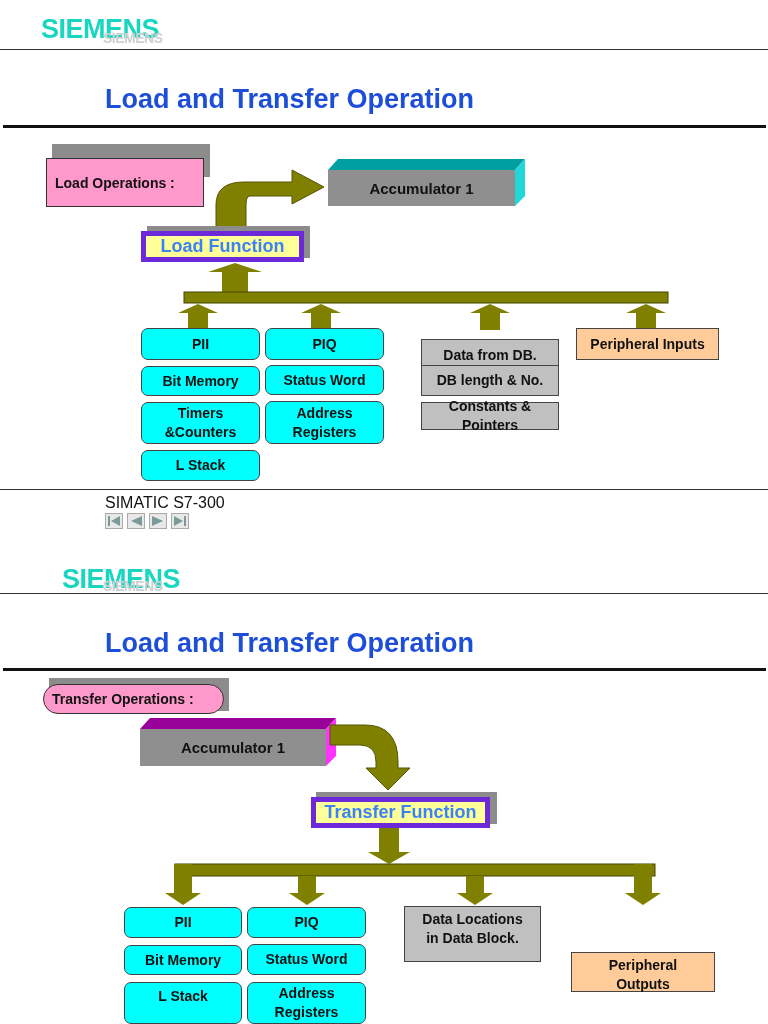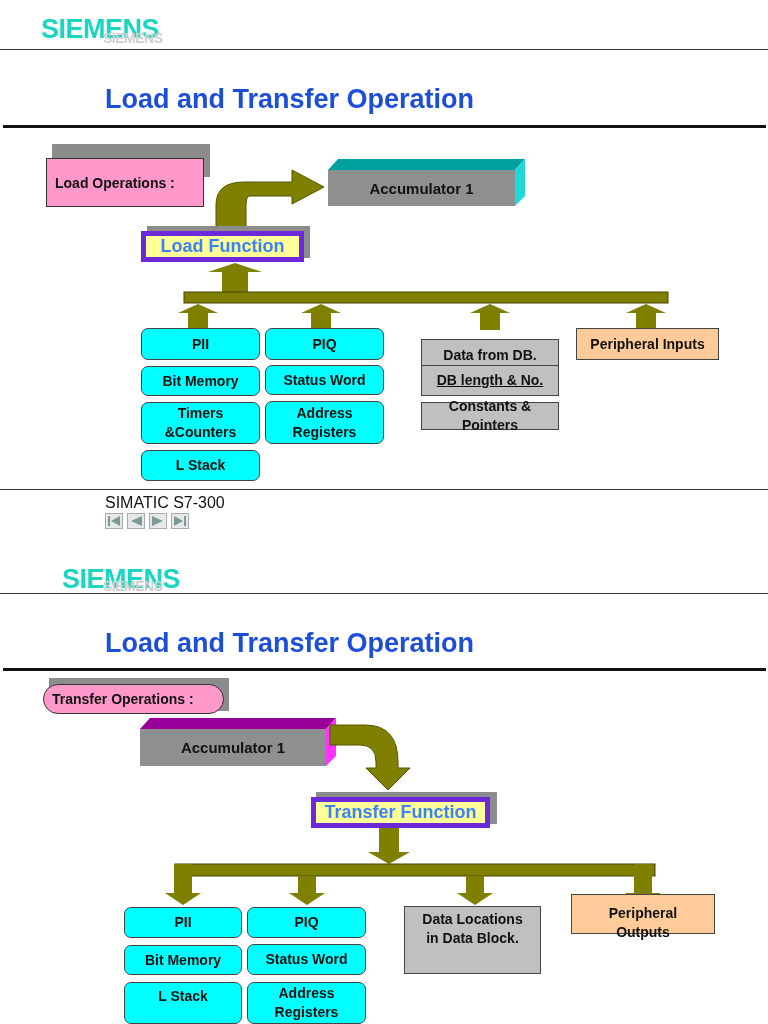--- a/index.html
+++ b/index.html
@@ -76,21 +76,21 @@
 <div class="abs cell cyan" style="left:141px; top:402px; width:119px; height:42px; white-space:pre-line;">Timers
 &amp;Counters</div>
 <div class="abs cell cyan" style="left:141px; top:450px; width:119px; height:31px;">L  Stack</div>
 
 <div class="abs cell cyan" style="left:265px; top:328px; width:119px; height:32px;">PIQ</div>
 <div class="abs cell cyan" style="left:265px; top:365px; width:119px; height:30px;">Status Word</div>
 <div class="abs cell cyan" style="left:265px; top:401px; width:119px; height:43px; white-space:pre-line;">Address
 Registers</div>
 
 <div class="abs cell grey" style="left:421px; top:328px; width:138px; height:32px;margin-top:11px;">Data from DB.</div>
-<div class="abs cell grey" style="left:421px; top:365px; width:138px; height:31px;text-decoration:underline;">DB length &amp; No.</div>
+<div class="abs cell grey" style="left:421px; top:365px; width:138px; height:31px;">DB length &amp; No.</div>
 <div class="abs cell grey" style="left:421px; top:402px; width:138px; height:28px; white-space:pre-line;">Constants &amp;
 Pointers</div>
 
 <div class="abs cell peach" style="left:576px; top:328px; width:143px; height:32px;">Peripheral Inputs</div>
 
 <div class="abs rule-thin" style="left:0; top:489px; width:768px;"></div>
 
 <div class="abs footer-text" style="left:105px; top:494px;">SIMATIC S7-300</div>
 <div class="abs" style="left:105px; top:513px; display:flex; gap:4px;">
   <div class="navbtn">
@@ -134,17 +134,17 @@
 
 <div class="abs cell cyan" style="left:124px; top:907px; width:118px; height:31px;">PII</div>
 <div class="abs cell cyan" style="left:124px; top:945px; width:118px; height:30px;">Bit Memory</div>
 <div class="abs cell cyan" style="left:124px; top:982px; width:118px; height:42px; align-items:flex-start; padding-top:4px;">L  Stack</div>
 
 <div class="abs cell cyan" style="left:247px; top:907px; width:119px; height:31px;">PIQ</div>
 <div class="abs cell cyan" style="left:247px; top:944px; width:119px; height:31px;">Status Word</div>
 <div class="abs cell cyan" style="left:247px; top:982px; width:119px; height:42px; white-space:pre-line;">Address
 Registers</div>
 
-<div class="abs cell grey" style="left:404px; top:906px; width:137px; height:68px; white-space:pre-line; align-items:flex-start; padding-top:3px;">Data  Locations
+<div class="abs cell grey" style="left:404px; top:906px; width:137px; height:56px; white-space:pre-line; align-items:flex-start; padding-top:3px;">Data  Locations
 in Data Block.</div>
 
-<div class="abs cell peach" style="left:571px; top:894px; width:144px; height:40px; white-space:pre-line; align-items:flex-start; padding-top:9px;">Peripheral
+<div class="abs cell peach" style="left:571px; top:952px; width:144px; height:40px; white-space:pre-line; align-items:flex-start; padding-top:3px;">Peripheral
 Outputs</div>
 
 </body></html>

